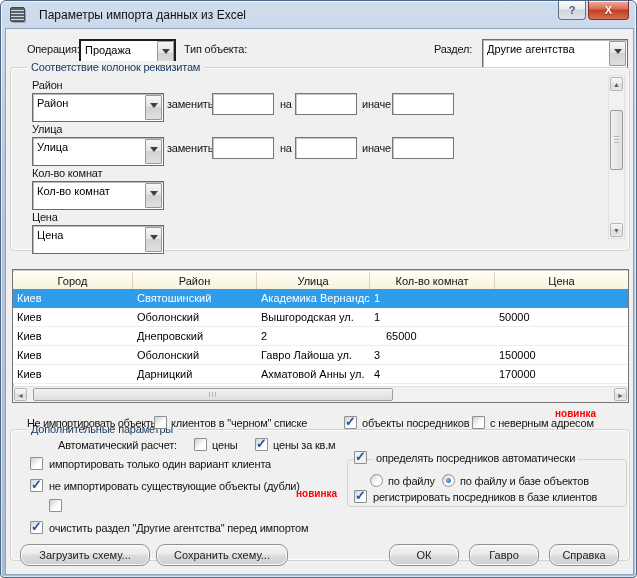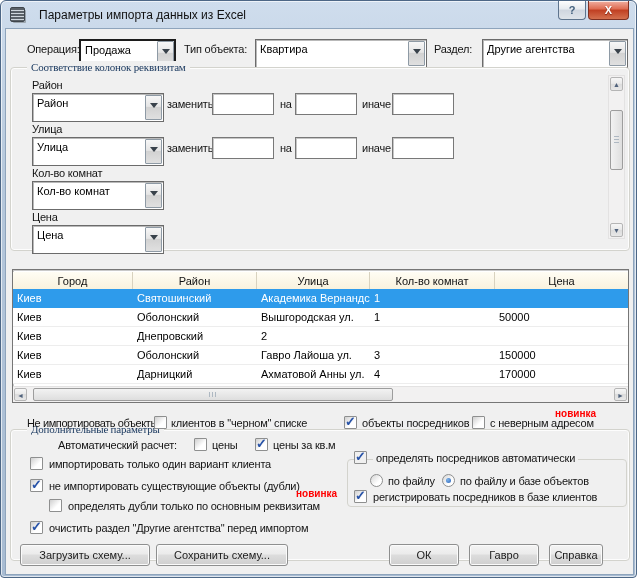--- a/index.html
+++ b/index.html
@@ -18,21 +18,21 @@
   .helpbtn{right:50px;width:28px;background:linear-gradient(#fdfdfd,#e6eaef 45%,#cfd6df 50%,#dfe4ea);color:#44617e;}
   .closebtn{right:7px;width:41px;background:linear-gradient(#f0b0a2,#de6a50 45%,#c03f22 50%,#d4704f);
        color:#fff;text-shadow:0 1px 1px #7c2413;border-color:#7e3022;}
   .client{position:absolute;left:4px;top:27px;width:629px;height:547px;background:#f0f0f0;
        border:1px solid #8ea4bc;}
   .lbl{position:absolute;font-size:11px;color:#141414;white-space:nowrap;letter-spacing:-.2px;}
   
   .grp{position:absolute;border:1px solid #d3d3cd;border-radius:4px;
        box-shadow:inset 0 0 0 1px #fdfdfd;}
   .grp-cap{position:absolute;top:-7px;left:16px;background:#f0f0f0;padding:0 4px;
-       font-size:11px;color:#17365d;white-space:nowrap;letter-spacing:-.2px;font-family:Liberation Serif, serif;}
+       font-size:11px;color:#17365d;white-space:nowrap;letter-spacing:-.2px;}
   
   .combo{position:absolute;height:29px;background:#fff;border:1px solid #6b6b6b;
        box-shadow:inset 1px 1px 0 #b9b9b9;}
   .combo.focus{border:2px solid #1c1c1c;box-shadow:none;}
   .combo .val{position:absolute;left:4px;top:3px;font-size:11px;white-space:nowrap;color:#000;
        overflow:hidden;right:20px;}
   .cbtn{position:absolute;top:1px;right:1px;bottom:1px;width:17px;
        background:linear-gradient(#f7f7f7,#e5e5e5 45%,#d2d2d2 50%,#e0e0e0);
        border:1px solid #8e9aa5;border-radius:1px;}
   .combo.focus .cbtn{top:0;right:0;bottom:0;}
@@ -69,21 +69,21 @@
        border:1px solid #9d9d9d;border-radius:2px;}
   .sb-thumb.h{background:linear-gradient(#f2f2f2,#dedede);}
   .grip-v{position:absolute;left:3px;right:3px;top:50%;height:7px;margin-top:-4px;
        background:repeating-linear-gradient(#aeb8c2 0 1px,transparent 1px 3px);}
   .grip-h{position:absolute;top:3px;bottom:3px;left:50%;width:7px;margin-left:-4px;
        background:repeating-linear-gradient(90deg,#aeb8c2 0 1px,transparent 1px 3px);}
   .arr{line-height:14px;}
   
   .btn{position:absolute;height:22px;font-size:11px;color:#1c1c1c;text-align:center;line-height:20px;
        background:linear-gradient(#f4f4f4,#ebebeb 45%,#dddddd 50%,#cfcfcf);
-       border:1px solid #8e8f8f;border-radius:3px;box-shadow:inset 0 0 0 1px #fbfbfb;cursor:default;}
+       border:1px solid #8e8f8f;border-radius:9px;box-shadow:inset 0 0 0 1px #fbfbfb;cursor:default;}
   .badge{position:absolute;font-size:10px;font-weight:bold;color:#f00;letter-spacing:0;}
 </style>
 </head>
 <body>
 
 <div class="win">
   <div class="titlebar">
     <div class="app-icon"></div>
     <div class="title-text">Параметры импорта данных из Excel</div>
     <div class="capbtn helpbtn">?</div>
@@ -91,24 +91,20 @@
   </div>
 
   <div class="client">
 
     <span class="lbl" style="left:21px;top:14px">Операция:</span>
     <div class="combo focus" style="left:73px;top:10px;width:97px">
       <span class="val">Продажа</span>
       <div class="cbtn"></div>
     </div>
     <span class="lbl" style="left:178px;top:14px">Тип объекта:</span>
-    <div class="combo" style="left:249px;top:10px;width:172px">
-      <span class="val">Квартира</span>
-      <div class="cbtn"></div>
-    </div>
     <span class="lbl" style="left:428px;top:14px">Раздел:</span>
     <div class="combo" style="left:476px;top:10px;width:146px">
       <span class="val">Другие агентства</span>
       <div class="cbtn"></div>
     </div>
 
     <div class="grp" style="left:4px;top:38px;width:620px;height:184px">
       <span class="grp-cap">Соответствие колонок реквизитам</span>
     </div>
     <span class="lbl" style="left:26px;top:50px">Район</span>
@@ -172,20 +168,21 @@
         <div class="td c0">Киев</div>
           <div class="td c1">Оболонский</div>
         <div class="td c2">Вышгородская ул.</div>
           <div class="td c3">1</div>
         <div class="td c4">50000</div>
       </div>
       <div class="trow" style="top:57px">
         <div class="td c0">Киев</div>
           <div class="td c1">Днепровский</div>
           <div class="td c3">2</div>
+        <div class="td c4">65000</div>
       </div>
       <div class="trow" style="top:76px">
         <div class="td c0">Киев</div>
           <div class="td c1">Оболонский</div>
         <div class="td c2">Гавро Лайоша ул.</div>
           <div class="td c3">3</div>
         <div class="td c4">150000</div>
       </div>
       <div class="trow" style="top:95px">
         <div class="td c0">Киев</div>
@@ -220,33 +217,32 @@
     <span class="lbl" style="left:206px;top:410px">цены</span>
     <span class="cb on" style="left:249px;top:409px"></span>
     <span class="lbl" style="left:267px;top:410px">цены за кв.м</span>
 
     <span class="cb" style="left:24px;top:428px"></span>
     <span class="lbl" style="left:43px;top:429px">импортировать только один вариант клиента</span>
     <span class="cb on" style="left:24px;top:450px"></span>
     <span class="lbl" style="left:43px;top:451px">не импортировать существующие объекты (дубли)</span>
     <span class="badge" style="left:290px;top:459px">новинка</span>
     <span class="cb" style="left:43px;top:470px"></span>
-    <span class="lbl" style="left:62px;top:471px">определять дубли только по основным реквизитам</span>
     <span class="cb on" style="left:24px;top:492px"></span>
     <span class="lbl" style="left:43px;top:493px">очистить раздел "Другие агентства" перед импортом</span>
 
     <div class="grp" style="left:341px;top:430px;width:280px;height:48px;box-shadow:none"></div>
     <span class="cb on" style="left:348px;top:422px;background:#f0f0f0"></span>
     <span class="lbl" style="left:367px;top:423px;background:#f0f0f0;padding:0 3px">определять посредников автоматически</span>
     <span class="rb" style="left:364px;top:445px"></span>
     <span class="lbl" style="left:382px;top:446px">по файлу</span>
     <span class="rb on" style="left:436px;top:445px"></span>
     <span class="lbl" style="left:454px;top:446px">по файлу и базе объектов</span>
     <span class="cb on" style="left:348px;top:461px"></span>
     <span class="lbl" style="left:367px;top:462px">регистрировать посредников в базе клиентов</span>
 
     <div class="btn" style="left:14px;top:515px;width:130px">Загрузить схему...</div>
     <div class="btn" style="left:150px;top:515px;width:132px">Сохранить схему...</div>
     <div class="btn" style="left:383px;top:515px;width:70px">ОК</div>
     <div class="btn" style="left:463px;top:515px;width:70px">Гавро</div>
-    <div class="btn" style="left:543px;top:515px;width:54px">Справка</div>
+    <div class="btn" style="left:543px;top:515px;width:70px">Справка</div>
   </div>
 </div>
 
 </body></html>

